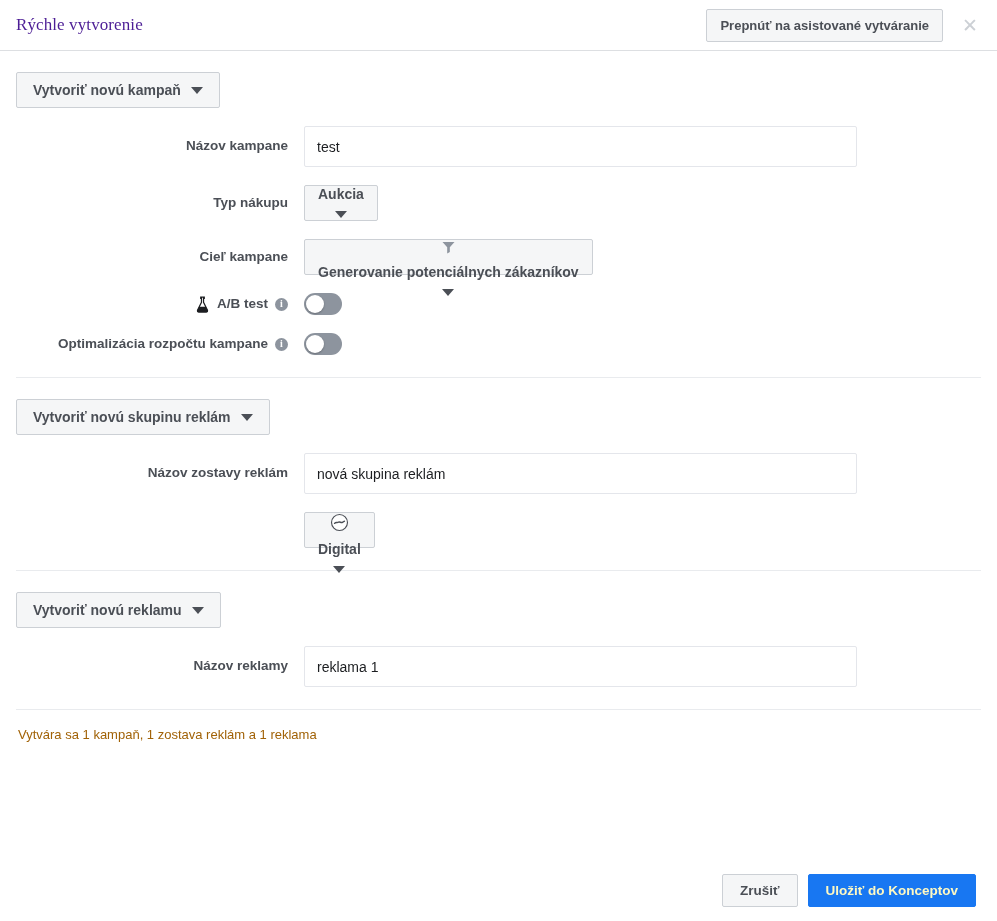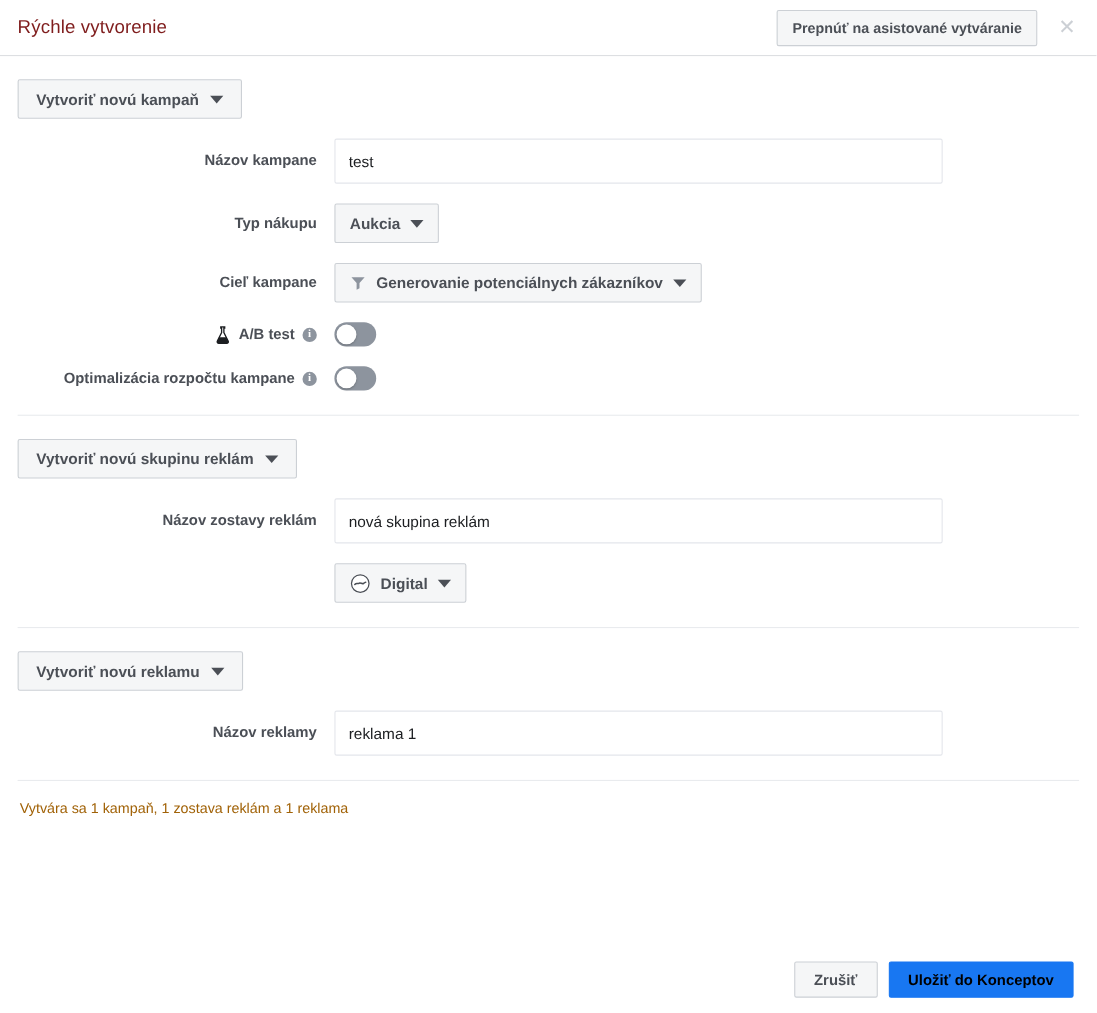--- a/index.html
+++ b/index.html
@@ -18,23 +18,24 @@
     position: relative;
     height: 51px;
     border-bottom: 1px solid #dddfe2;
     display: flex;
     align-items: center;
     padding: 0 12px 0 16px;
   }
   .header-title {
     font-size: 17px;
     font-weight: 400;
-    color: #7f1d1d;
+    color: #4c1d95;
     letter-spacing: .1px;
     flex: 1;
+    font-family: Liberation Serif, serif;
   }
   .switch-mode-btn {
     height: 33px;
     padding: 0 13px;
     background: #f5f6f7;
     border: 1px solid #ccd0d5;
     border-radius: 2px;
     font-size: 13px;
     font-weight: 700;
     color: #4b4f56;
@@ -132,20 +133,21 @@
     padding: 0 13px;
     background: #f5f6f7;
     border: 1px solid #ccd0d5;
     border-radius: 2px;
     font-size: 14px;
     font-weight: 700;
     color: #4b4f56;
     font-family: inherit;
     cursor: pointer;
     white-space: nowrap;
+    flex-direction: column;
   }
 
   .caret {
     width: 0; height: 0;
     border-left: 6px solid transparent;
     border-right: 6px solid transparent;
     border-top: 7px solid #4b4f56;
     flex: 0 0 auto;
   }
 
@@ -214,21 +216,21 @@
     cursor: pointer;
   }
   .btn-primary {
     height: 33px;
     padding: 0 17px;
     background: #1877f2;
     border: 1px solid #1877f2;
     border-radius: 2px;
     font-size: 13.5px;
     font-weight: 700;
-    color: #000000;
+    color: #fef9c3;
     font-family: inherit;
     cursor: pointer;
   }
 </style>
 </head>
 <body>
 
 <div class="header">
   <div class="header-title">Rýchle vytvorenie</div>
   <button class="switch-mode-btn">Prepnúť na asistované vytváranie</button>

